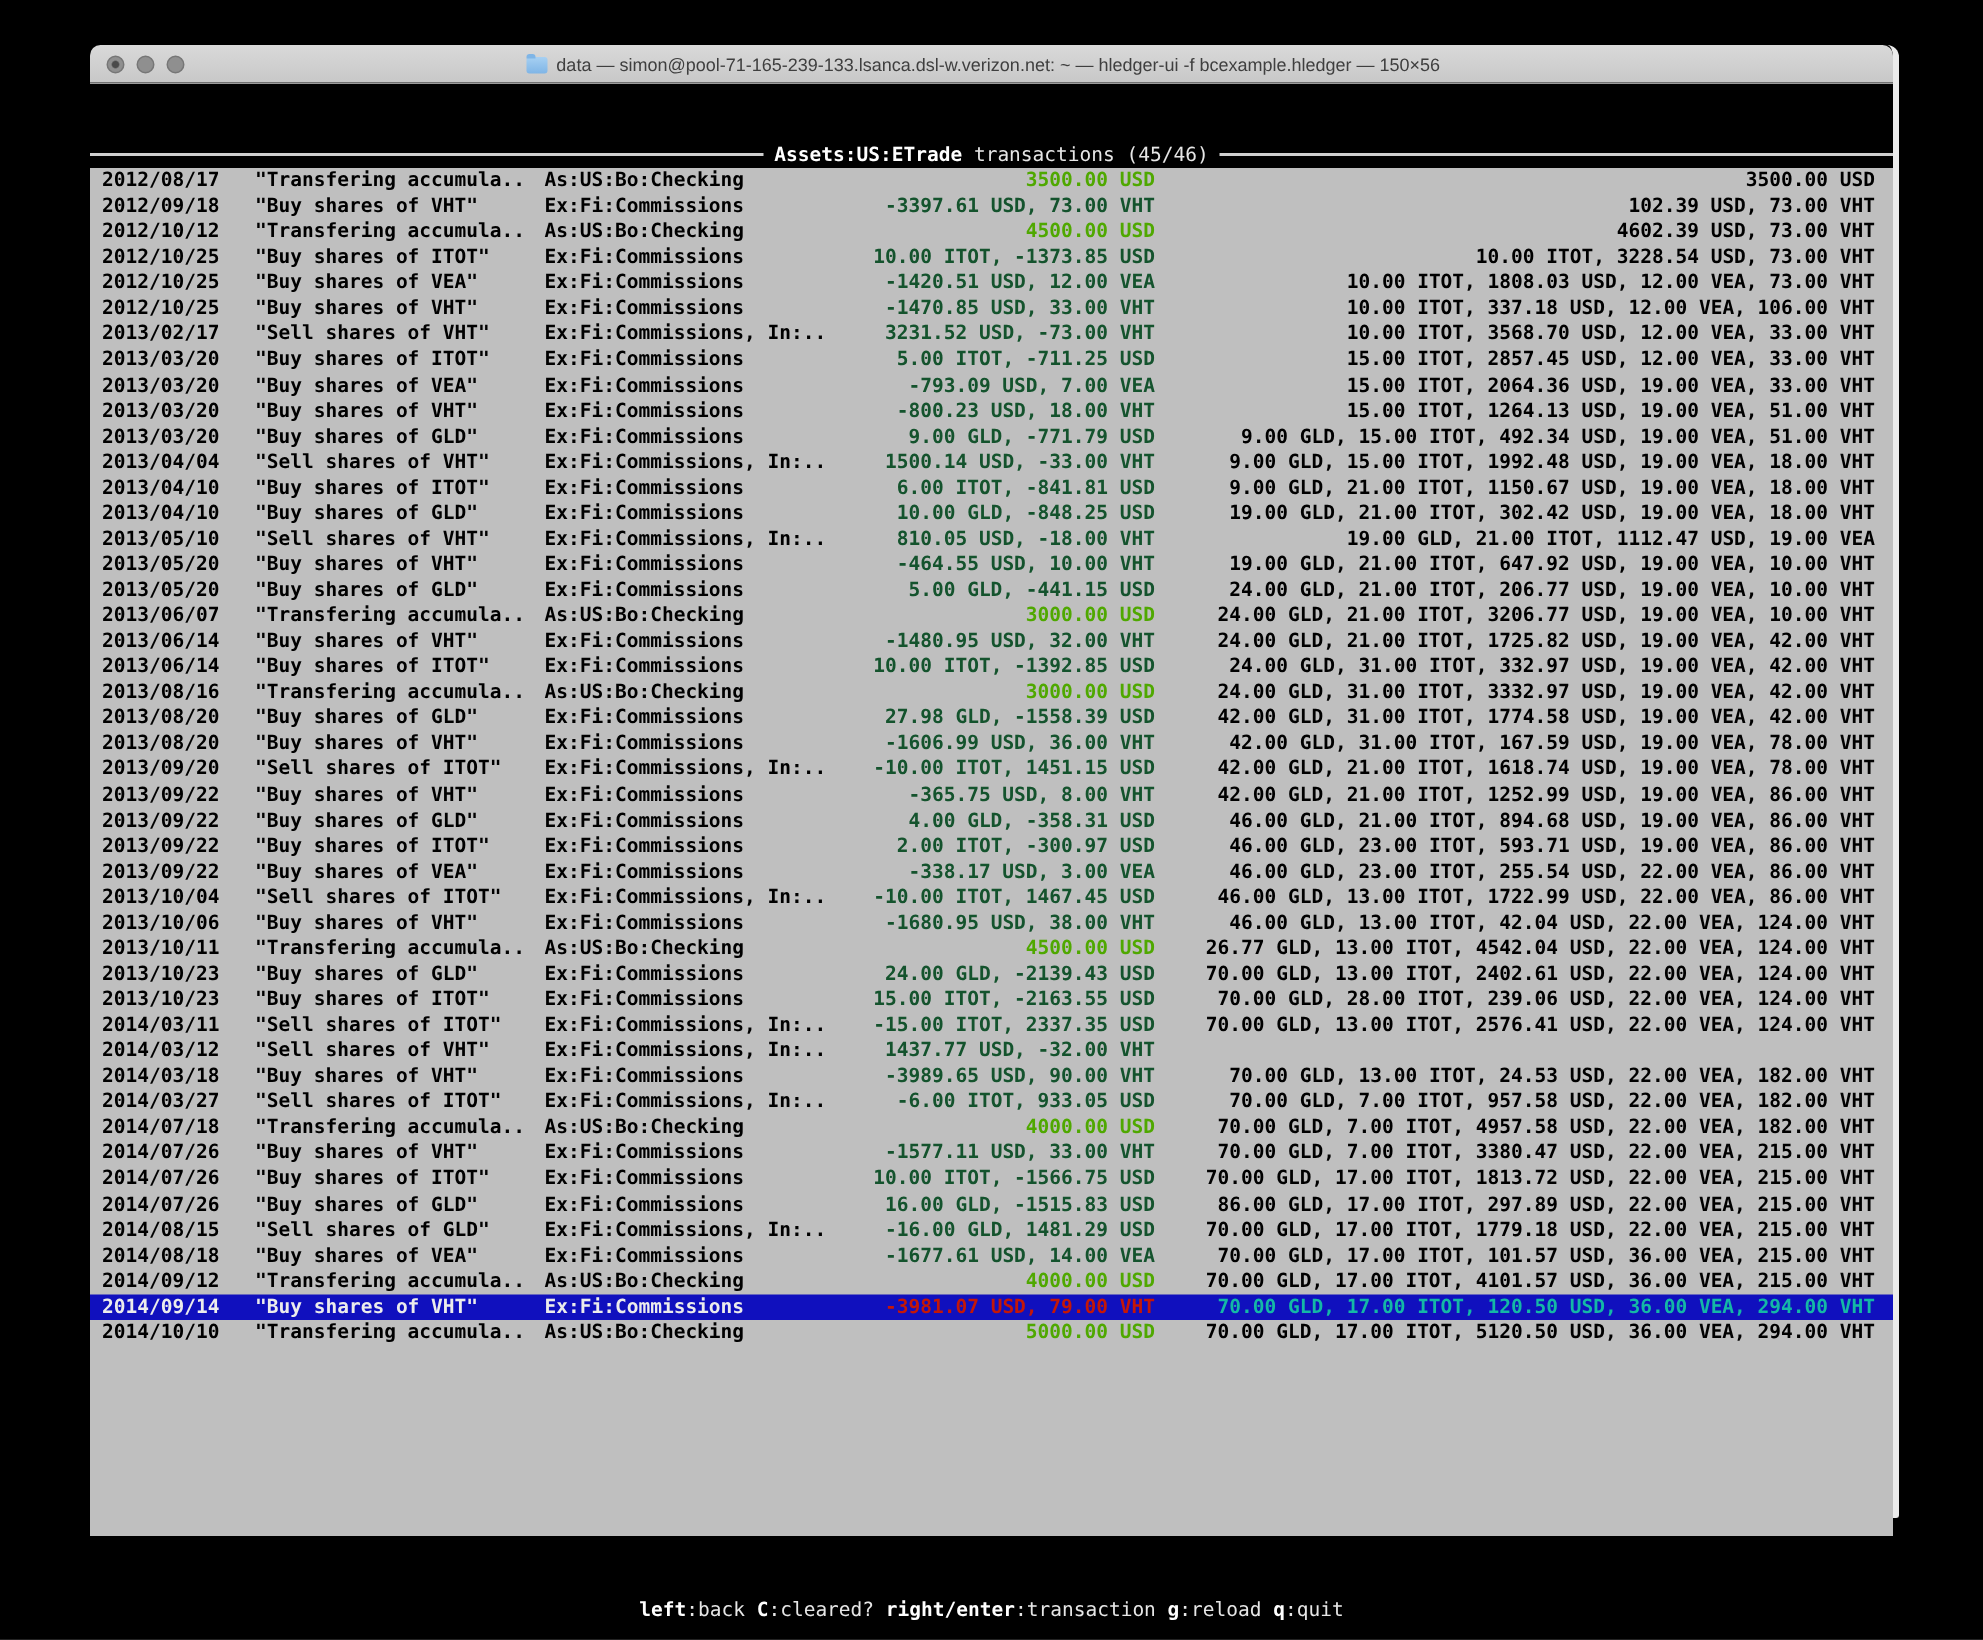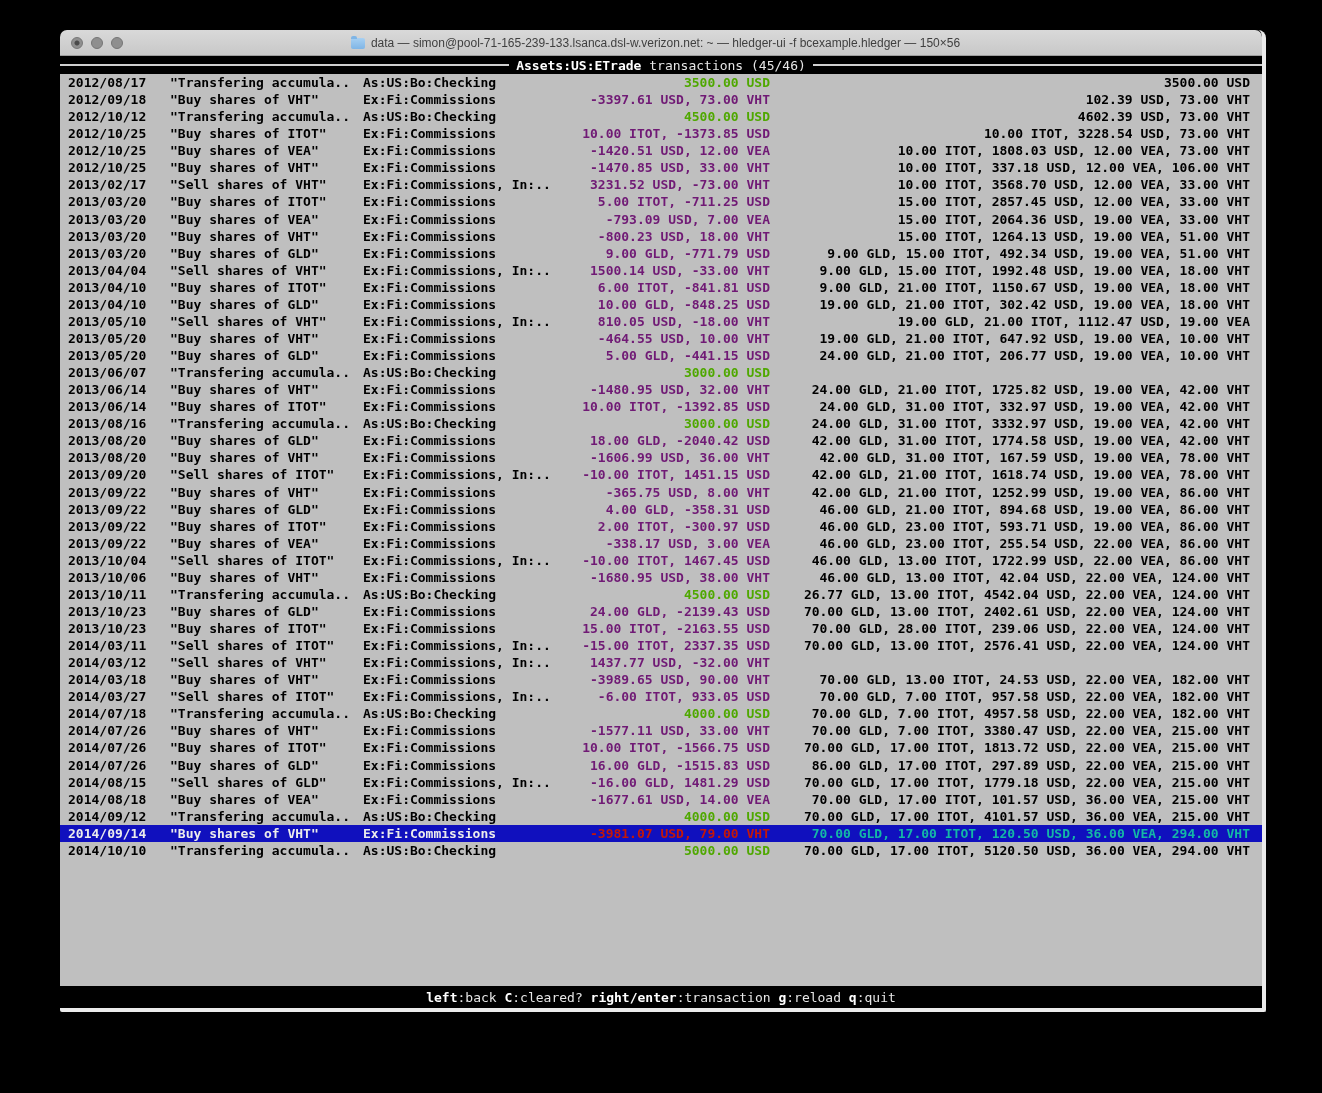--- a/index.html
+++ b/index.html
@@ -20,36 +20,36 @@
                 align-items:center;justify-content:center;gap:6px;
                 font-family:"Liberation Sans",sans-serif;font-size:12px;color:#3f3f3f;
                 white-space:nowrap;}
   .folder{position:relative;width:14px;height:11px;background:linear-gradient(#a7d0f2,#7fb5e6);
           border-radius:2px;flex:0 0 auto;}
   .folder::before{content:"";position:absolute;left:0;top:-2px;width:6px;height:3px;
           background:#7fb5e6;border-radius:2px 2px 0 0;}
   
   .terminal{position:relative;height:952px;background:#000;color:#000;
             font-size:13px;font-weight:bold;}
-  .tui-band{display:flex;align-items:center;white-space:nowrap;}
+  .tui-band{display:flex;align-items:center;white-space:nowrap;margin-top:38px;}
   .tui-header{height:18px;background:#000;}
   .tui-footer{height:22px;background:#000;flex-direction:column;}
   .hline{flex:1 1 auto;height:2px;background:#cfcfcf;}
   .htext,.ftext{flex:0 0 auto;margin:0 7px;color:#e6e6e6;font-weight:normal;}
   .htext b,.ftext b{color:#fff;font-weight:bold;}
   
   .register{height:912px;background:#bfbfbf;overflow:hidden;padding-top:0;box-sizing:border-box;}
   .row{display:flex;height:17.07px;line-height:17.07px;padding:0 12px 0 8px;
        white-space:nowrap;overflow:hidden;}
   .c-date{flex:0 0 102px;}
   .c-desc{flex:0 0 193px;}
   .c-acct{flex:0 0 215px;}
   .c-amt{flex:0 0 192px;text-align:right;}
   .c-bal{flex:1 1 auto;text-align:right;overflow:hidden;}
-  .amt-red{color:#701a75;}
+  .amt-red{color:#14532d;}
   .amt-green{color:#4fa800;}
   .row.selected{background:#1010be;color:#ececec;}
   .row.selected .c-bal{color:#14b8a6;}
   .row.selected .amt-red{color:#c41708;}
 </style>
 </head>
 <body>
 
 <div class="screen">
   <div class="window">
@@ -192,20 +192,21 @@
             <span class="c-desc">"Buy shares of GLD"</span>
             <span class="c-acct">Ex:Fi:Commissions</span>
             <span class="c-amt amt-red">5.00 GLD, -441.15 USD</span>
             <span class="c-bal">24.00 GLD, 21.00 ITOT, 206.77 USD, 19.00 VEA, 10.00 VHT</span>
           </div>
           <div class="row">
             <span class="c-date">2013/06/07</span>
             <span class="c-desc">"Transfering accumula..</span>
             <span class="c-acct">As:US:Bo:Checking</span>
             <span class="c-amt amt-green">3000.00 USD</span>
+            <span class="c-bal">24.00 GLD, 21.00 ITOT, 3206.77 USD, 19.00 VEA, 10.00 VHT</span>
           </div>
           <div class="row">
             <span class="c-date">2013/06/14</span>
             <span class="c-desc">"Buy shares of VHT"</span>
             <span class="c-acct">Ex:Fi:Commissions</span>
             <span class="c-amt amt-red">-1480.95 USD, 32.00 VHT</span>
             <span class="c-bal">24.00 GLD, 21.00 ITOT, 1725.82 USD, 19.00 VEA, 42.00 VHT</span>
           </div>
           <div class="row">
             <span class="c-date">2013/06/14</span>
@@ -218,21 +219,21 @@
             <span class="c-date">2013/08/16</span>
             <span class="c-desc">"Transfering accumula..</span>
             <span class="c-acct">As:US:Bo:Checking</span>
             <span class="c-amt amt-green">3000.00 USD</span>
             <span class="c-bal">24.00 GLD, 31.00 ITOT, 3332.97 USD, 19.00 VEA, 42.00 VHT</span>
           </div>
           <div class="row">
             <span class="c-date">2013/08/20</span>
             <span class="c-desc">"Buy shares of GLD"</span>
             <span class="c-acct">Ex:Fi:Commissions</span>
-            <span class="c-amt amt-red">18.00 GLD, -2040.42 USD</span>
+            <span class="c-amt amt-red">27.98 GLD, -1558.39 USD</span>
             <span class="c-bal">42.00 GLD, 31.00 ITOT, 1774.58 USD, 19.00 VEA, 42.00 VHT</span>
           </div>
           <div class="row">
             <span class="c-date">2013/08/20</span>
             <span class="c-desc">"Buy shares of VHT"</span>
             <span class="c-acct">Ex:Fi:Commissions</span>
             <span class="c-amt amt-red">-1606.99 USD, 36.00 VHT</span>
             <span class="c-bal">42.00 GLD, 31.00 ITOT, 167.59 USD, 19.00 VEA, 78.00 VHT</span>
           </div>
           <div class="row">

